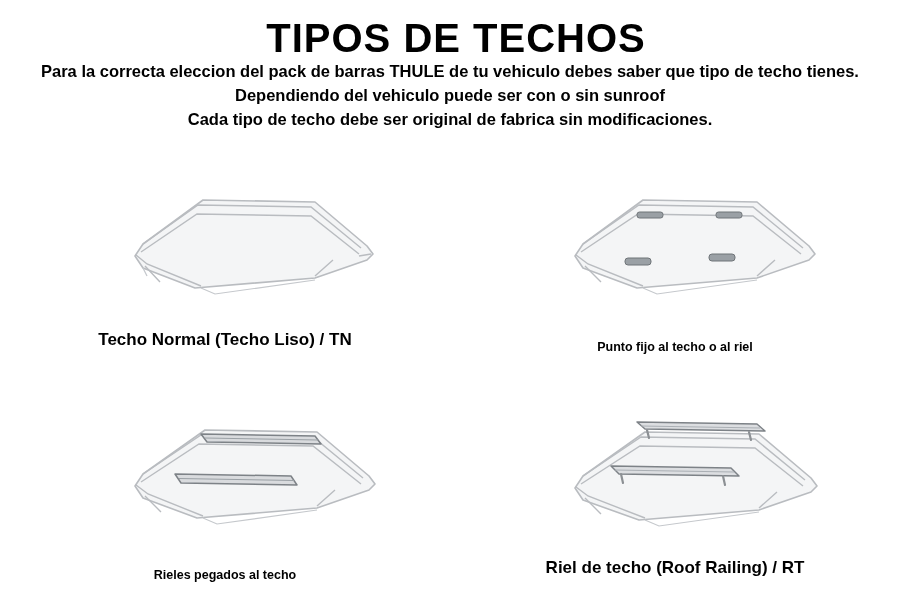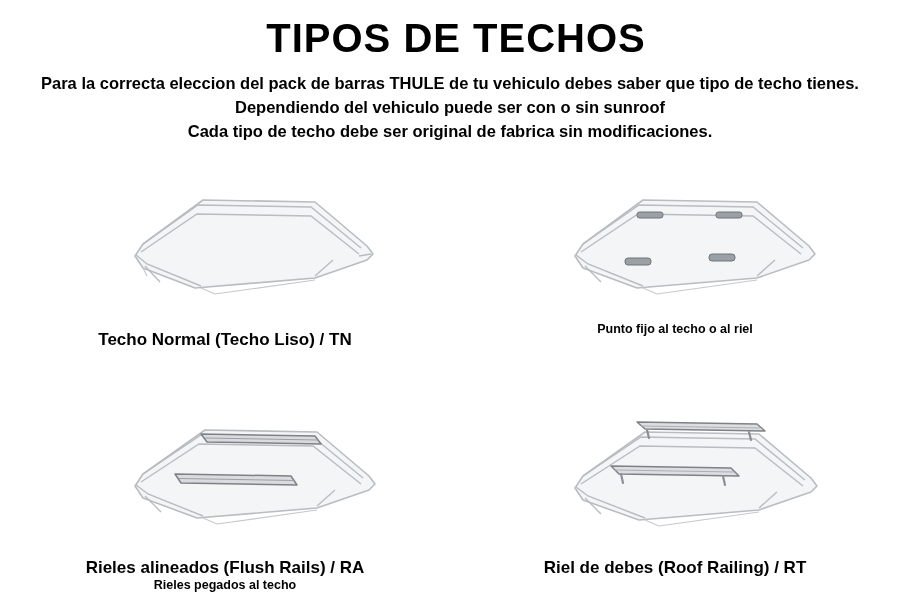--- a/index.html
+++ b/index.html
@@ -27,21 +27,20 @@
     font-size: 40px;
     font-weight: bold;
     letter-spacing: 1px;
     margin: 16px 0 0 0;
     line-height: 1.1;
     color: #000;
     padding-left: 12px;
   }
   .subtitle-block {
     text-align: center;
-    margin-top: 12px;
   }
   .subtitle-line {
     font-size: 16.5px;
     font-weight: bold;
     color: #000;
     line-height: 1.45;
   }
   .grid {
     position: absolute;
     top: 150px;
@@ -74,21 +73,21 @@
     font-weight: bold;
     color: #000;
     text-align: center;
     margin-top: 8px;
   }
   .cap-sub {
     font-size: 12.5px;
     font-weight: bold;
     color: #000;
     text-align: center;
-    margin-top: 0;
+    margin-top: 18px;
   }
   .r1 .art { margin-top: 6px; }
   .r2 .art { margin-top: 14px; }
 </style>
 </head>
 <body>
 
 <div class="page">
 
   <div class="title">TIPOS DE TECHOS</div>
@@ -170,21 +169,20 @@
           </g>
           <g fill="none" stroke="#9aa0a5" stroke-width="1">
             <path d="M 190 38 L 303 40"></path>
             <path d="M 164 78.5 L 279 80.5"></path>
           </g>
           <g fill="none" stroke="#c5c8cc" stroke-width="1.2">
             <path d="M 188 118 L 202 124 L 302 110"></path>
           </g>
         </svg>
       </div>
-      <div class="cap-main">Rieles alineados (Flush Rails) / RA</div>
       <div class="cap-sub">Rieles pegados al techo</div>
     </div>
 
     <div class="cell r2">
       <div class="art">
         <svg viewBox="0 0 420 150" xmlns="http://www.w3.org/2000/svg">
           <g fill="#f4f5f6" stroke="#b9bcc0" stroke-width="1.6" stroke-linejoin="round">
             <path d="M 118 76 L 180 32 L 294 34 L 346 78 L 352 86 L 346 92 L 294 110 L 174 120 L 118 100 L 110 88 Z"></path>
           </g>
           <g fill="none" stroke="#b9bcc0" stroke-width="1.4">
@@ -206,17 +204,17 @@
           </g>
           <g fill="none" stroke="#aaafb4" stroke-width="1.1">
             <path d="M 176 26 L 295 28"></path>
             <path d="M 150 70 L 269 72"></path>
           </g>
           <g fill="none" stroke="#c5c8cc" stroke-width="1.2">
             <path d="M 180 120 L 194 126 L 294 112"></path>
           </g>
         </svg>
       </div>
-      <div class="cap-main">Riel de debes (Roof Railing) / RT</div>
+      <div class="cap-main">Riel de techo (Roof Railing) / RT</div>
     </div>
 
   </div>
 </div>
 
 </body></html>

